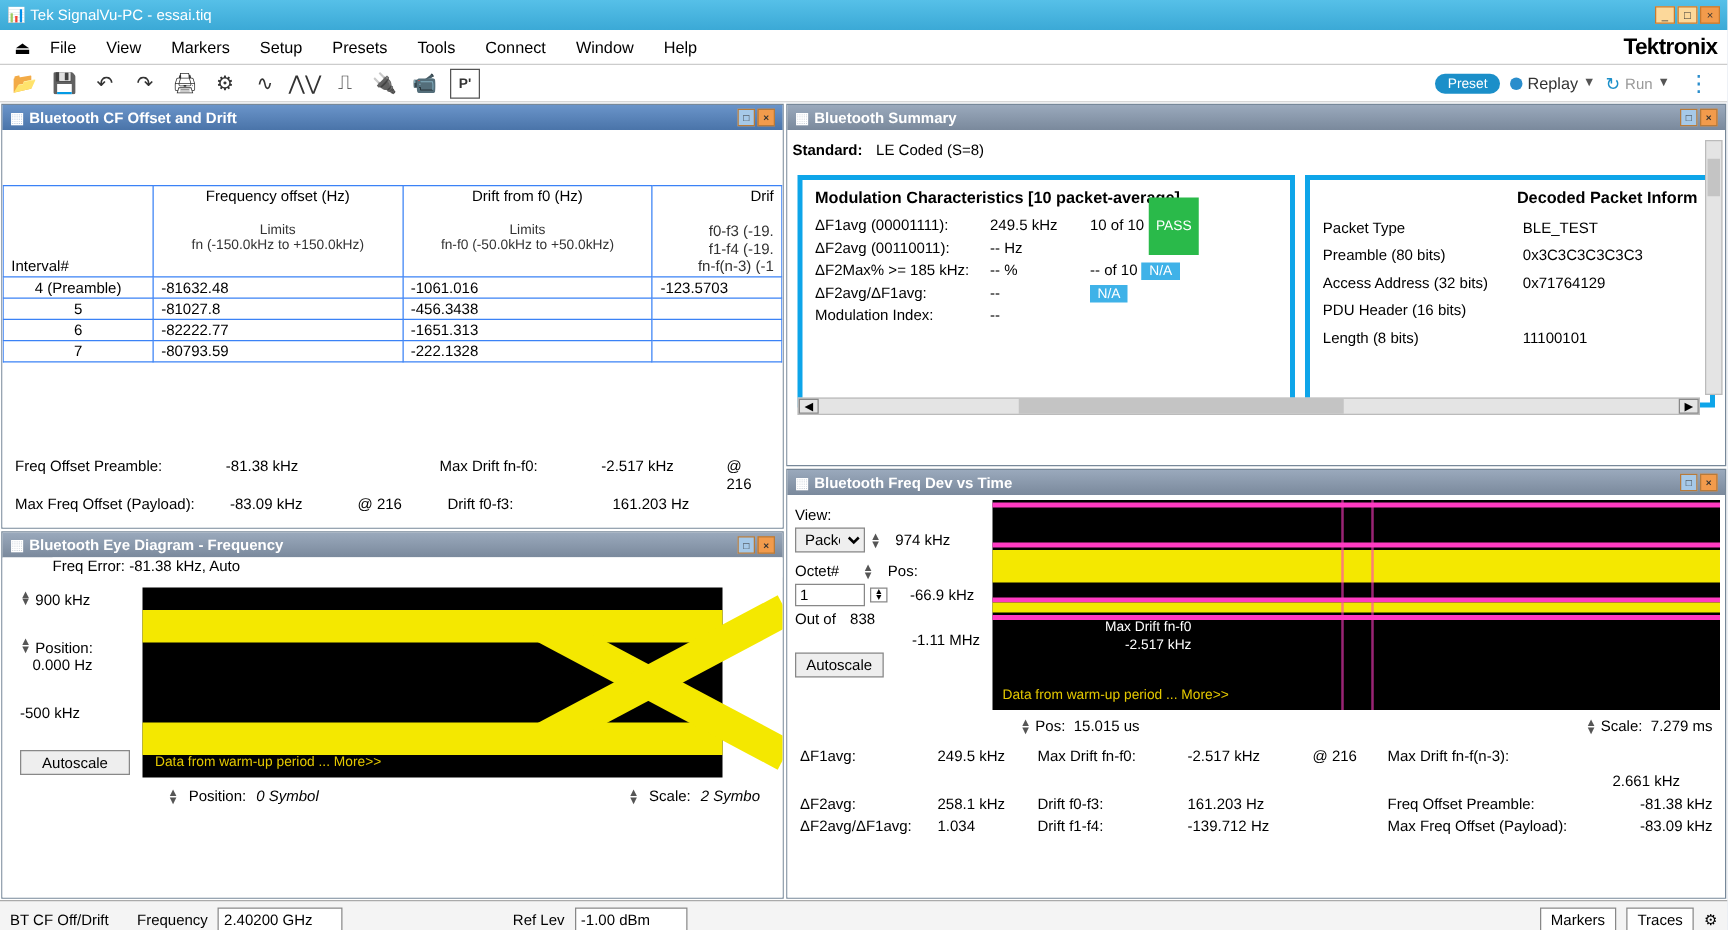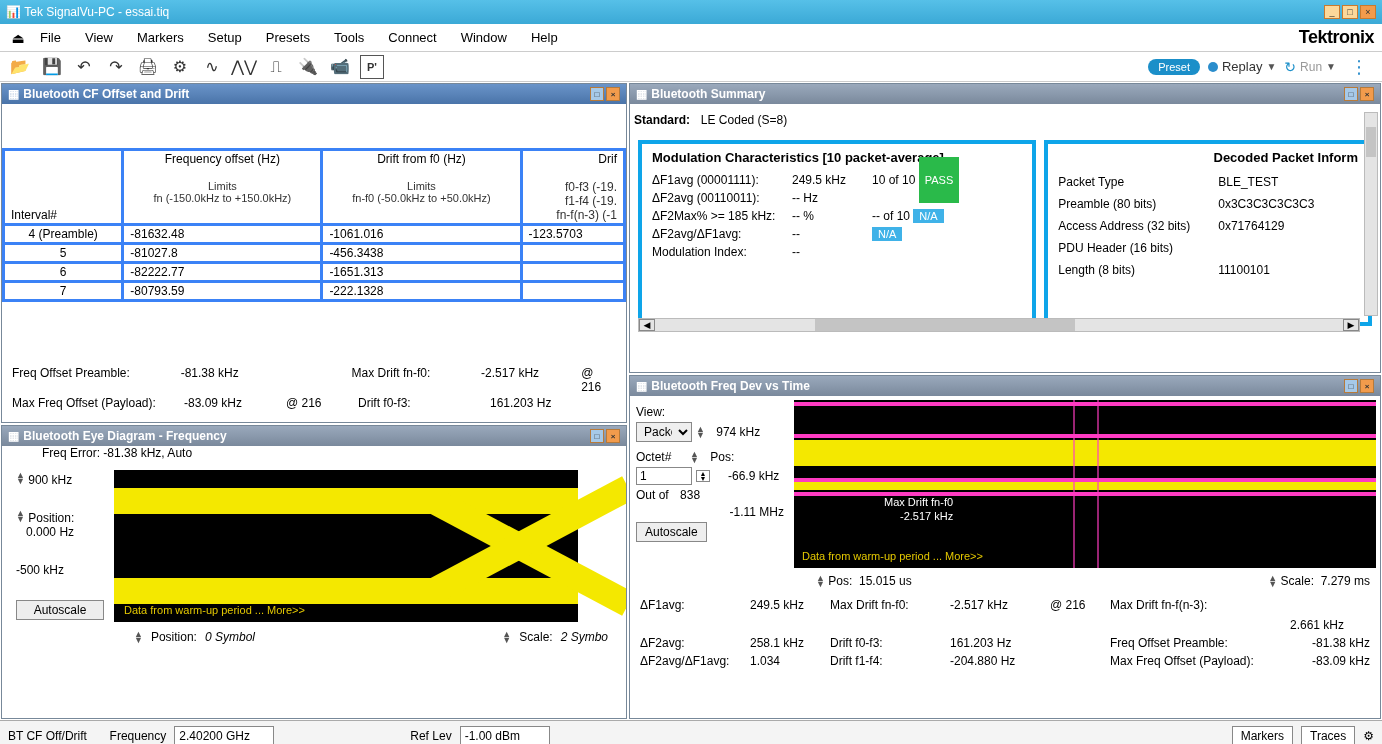--- a/index.html
+++ b/index.html
@@ -40,21 +40,21 @@
 .panel-header { background: linear-gradient(#6a94c9, #4a74a9); color: #fff; height: 20px; display: flex; align-items: center; padding: 0 6px; font-size: 12px; font-weight: bold; }
 .panel-header.inactive { background: linear-gradient(#9aa9bc, #7a899c); }
 .panel-header .ph-title { flex: 1; }
 .panel-header .ph-icon { width: 14px; height: 14px; background: #f29b4c; margin-left: 2px; border: 1px solid #b77a3a; display: flex; align-items: center; justify-content: center; font-size: 8px; color: #333; }
 .panel-header .ph-icon.max { background: #a6c9e8; }
 .panel-body { flex: 1; background: #fff; position: relative; overflow: hidden; }
 
 
 .cf-table-wrap { overflow: auto; height: 210px; position: relative; }
 .cf-table { border-collapse: collapse; width: 100%; font-size: 12px; }
-.cf-table th, .cf-table td { border: 3px solid #3b82f6; padding: 1px 6px; text-align: left; background: #fff; }
+.cf-table th, .cf-table td { border: 1px solid #3b82f6; padding: 1px 6px; text-align: left; background: #fff; }
 .cf-table th { text-align: center; font-weight: normal; vertical-align: top; }
 .cf-table th .sub { font-size: 11px; color: #333; }
 .cf-table td.center { text-align: center; }
 
 .cf-stats { padding: 6px 10px; font-size: 12px; }
 .cf-stats-row { display: flex; gap: 12px; margin: 2px 0; }
 .cf-stats-row .lbl { width: 160px; }
 .cf-stats-row .val { width: 90px; }
 .cf-stats-row .lbl2 { width: 120px; }
 
@@ -457,21 +457,21 @@
               <span style="width:120px;">Drift f0-f3:</span>
               <span style="width:100px;">161.203 Hz</span>
               <span style="width:60px;"></span>
               <span style="width:180px;">Freq Offset Preamble:</span>
               <span style="width:80px;text-align:right;">-81.38 kHz</span>
             </div>
             <div class="srow">
               <span style="width:110px;">ΔF2avg/ΔF1avg:</span>
               <span style="width:80px;">1.034</span>
               <span style="width:120px;">Drift f1-f4:</span>
-              <span style="width:100px;">-204.880 Hz</span>
+              <span style="width:100px;">-139.712 Hz</span>
               <span style="width:60px;"></span>
               <span style="width:180px;">Max Freq Offset (Payload):</span>
               <span style="width:80px;text-align:right;">-83.09 kHz</span>
             </div>
           </div>
       </div>
     </div>
 
   </div>
 </div>

